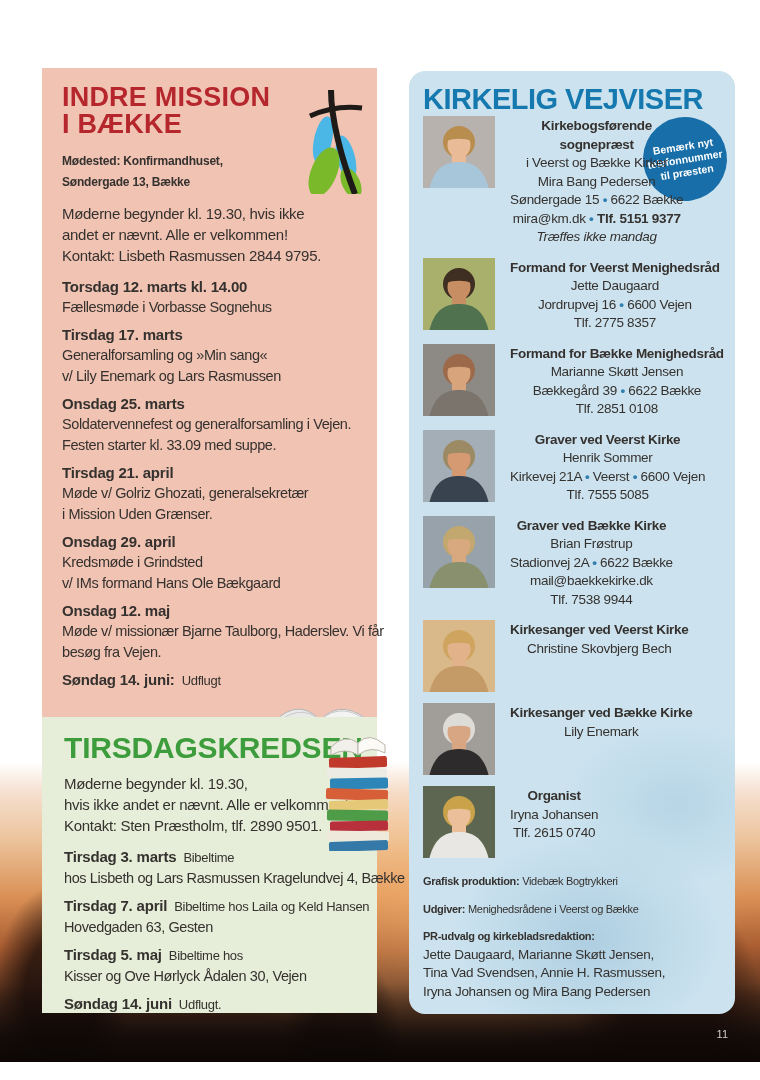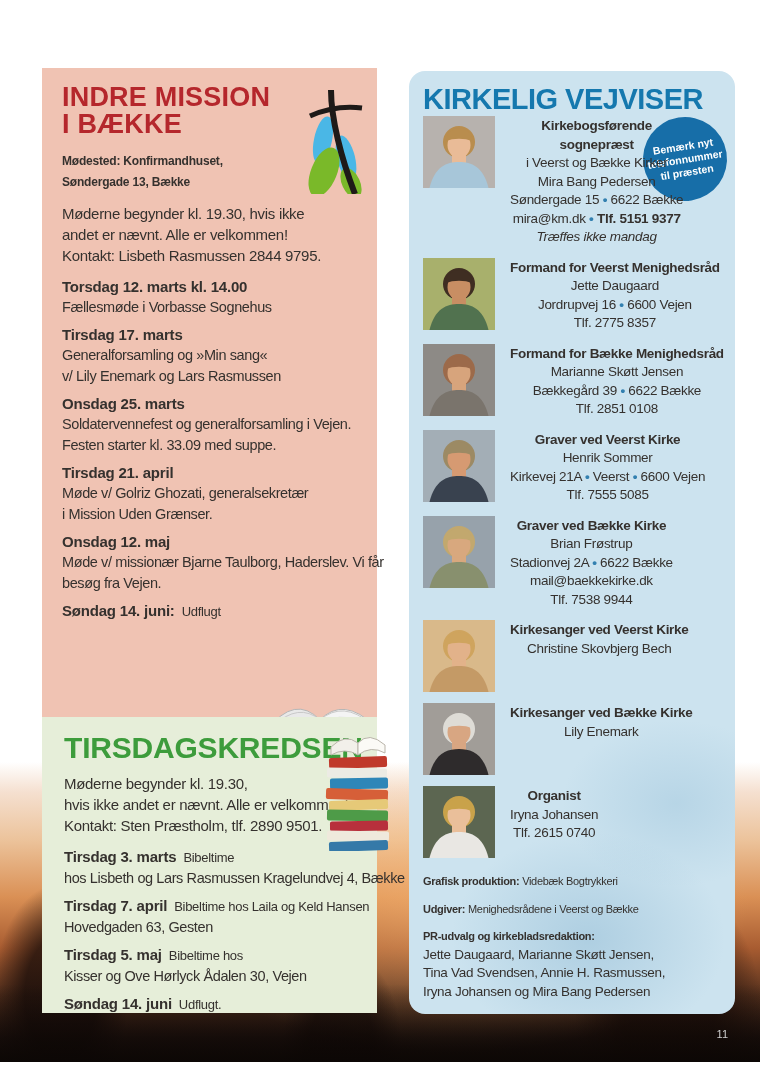--- a/index.html
+++ b/index.html
@@ -132,20 +132,27 @@
         </div>
 
         <div class="event">
           <div class="event-head"><span class="event-date">Tirsdag 21. april</span></div>
           <div>
             <div class="event-line">Møde v/ Golriz Ghozati, generalsekretær</div>
             <div class="event-line">i Mission Uden Grænser.</div>
           </div>
         </div>
 
+        <div class="event">
+          <div class="event-head"><span class="event-date">Onsdag 29. april</span></div>
+          <div>
+            <div class="event-line">Kredsmøde i Grindsted</div>
+            <div class="event-line">v/ IMs formand Hans Ole Bækgaard</div>
+          </div>
+        </div>
 
         <div class="event">
           <div class="event-head"><span class="event-date">Onsdag 12. maj</span></div>
           <div>
             <div class="event-line">Møde v/ missionær Bjarne Taulborg, Haderslev. Vi får</div>
             <div class="event-line">besøg fra Vejen.</div>
           </div>
         </div>
 
         <div class="event">

